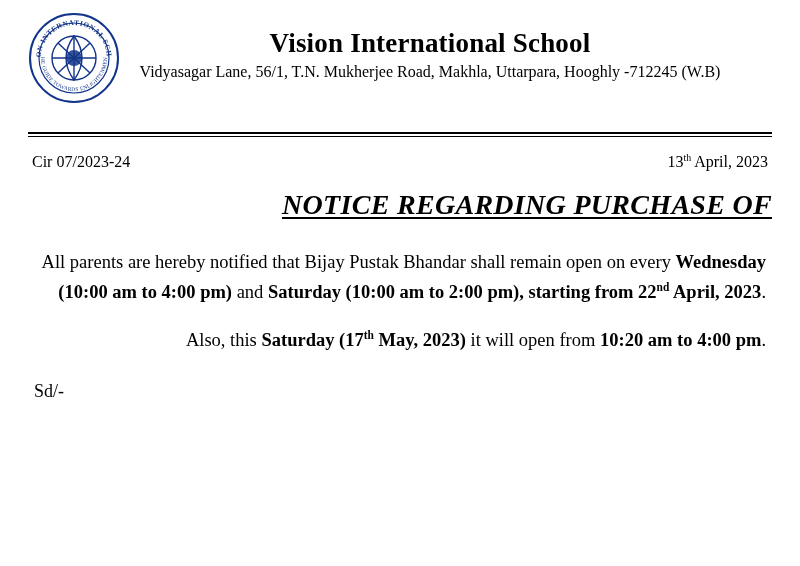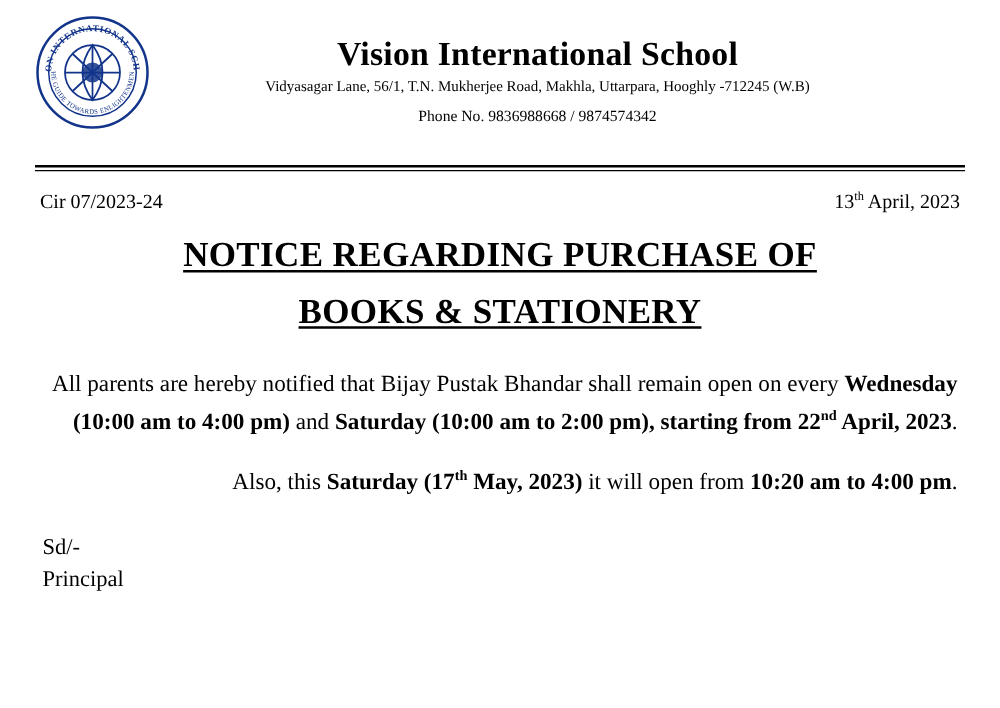--- a/index.html
+++ b/index.html
@@ -45,21 +45,21 @@
     letter-spacing: 0.2px;
     line-height: 1.15;
     margin-top: 14px;
   }
   .affiliation {
     font-size: 10.5px;
     margin-top: 5px;
     line-height: 1.25;
   }
   .address {
-    font-size: 12px;
+    font-size: 16px;
     margin-top: 3px;
     line-height: 1.25;
   }
   .phone {
     font-size: 12.5px;
     margin-top: 9px;
     line-height: 1.25;
   }
 
   .rule-wrap {
@@ -78,26 +78,27 @@
     display: flex;
     justify-content: space-between;
     align-items: flex-start;
     font-size: 16px;
     margin-top: 16px;
     padding: 0 4px;
   }
 
   
   .title {
-    text-align: center;
+    text-align: right;
     font-size: 28px;
     font-weight: bold;
     line-height: 1.55;
     margin-top: 12px;
     letter-spacing: 0.3px;
+    font-style: italic;
   }
   .title .line {
     display: inline-block;
     text-decoration: underline;
     text-underline-offset: 3px;
   }
   .title .l2 {
     margin-top: 2px;
   }
 
@@ -151,42 +152,39 @@
           <path d="M 30 31 Q 46 46 62 61"></path>
           <path d="M 62 31 Q 46 46 30 61"></path>
         </g>
         <circle cx="46" cy="46" r="8" fill="#12348a" opacity="0.85"></circle>
       </svg>
     </div>
 
     <div class="header-text">
       <div class="school-name">Vision International School</div>
       <div class="address">Vidyasagar Lane, 56/1, T.N. Mukherjee Road, Makhla, Uttarpara, Hooghly -712245 (W.B)</div>
-      <div class="phone">Phone No. 9836988668 / 9874574342</div>
     </div>
   </div>
 
   <div class="rule-wrap">
     <div class="rule-thick"></div>
     <div class="rule-thin"></div>
   </div>
 
   <div class="meta">
     <div>Cir 07/2023-24</div>
     <div><span>13</span><sup>th</sup><span> April, 2023</span></div>
   </div>
 
   <div class="title">
     <div><span class="line l1">NOTICE REGARDING PURCHASE OF</span></div>
-    <div><span class="line l2">BOOKS &amp; STATIONERY</span></div>
   </div>
 
   <div class="body-text">
     <p><span>All parents are hereby notified that Bijay Pustak Bhandar shall remain open on every </span><span class="b">Wednesday (10:00 am to 4:00 pm)</span><span> and </span><span class="b">Saturday (10:00 am to 2:00 pm), starting from 22</span><sup class="b">nd</sup><span class="b"> April, 2023</span><span>.</span></p>
     <p><span>Also, this </span><span class="b">Saturday (17</span><sup class="b">th</sup><span class="b"> May, 2023)</span><span> it will open from </span><span class="b">10:20 am to 4:00 pm</span><span>.</span></p>
   </div>
 
   <div class="sign">
     <div>Sd/-</div>
-    <div>Principal</div>
   </div>
 
 </div>
 
 </body></html>

